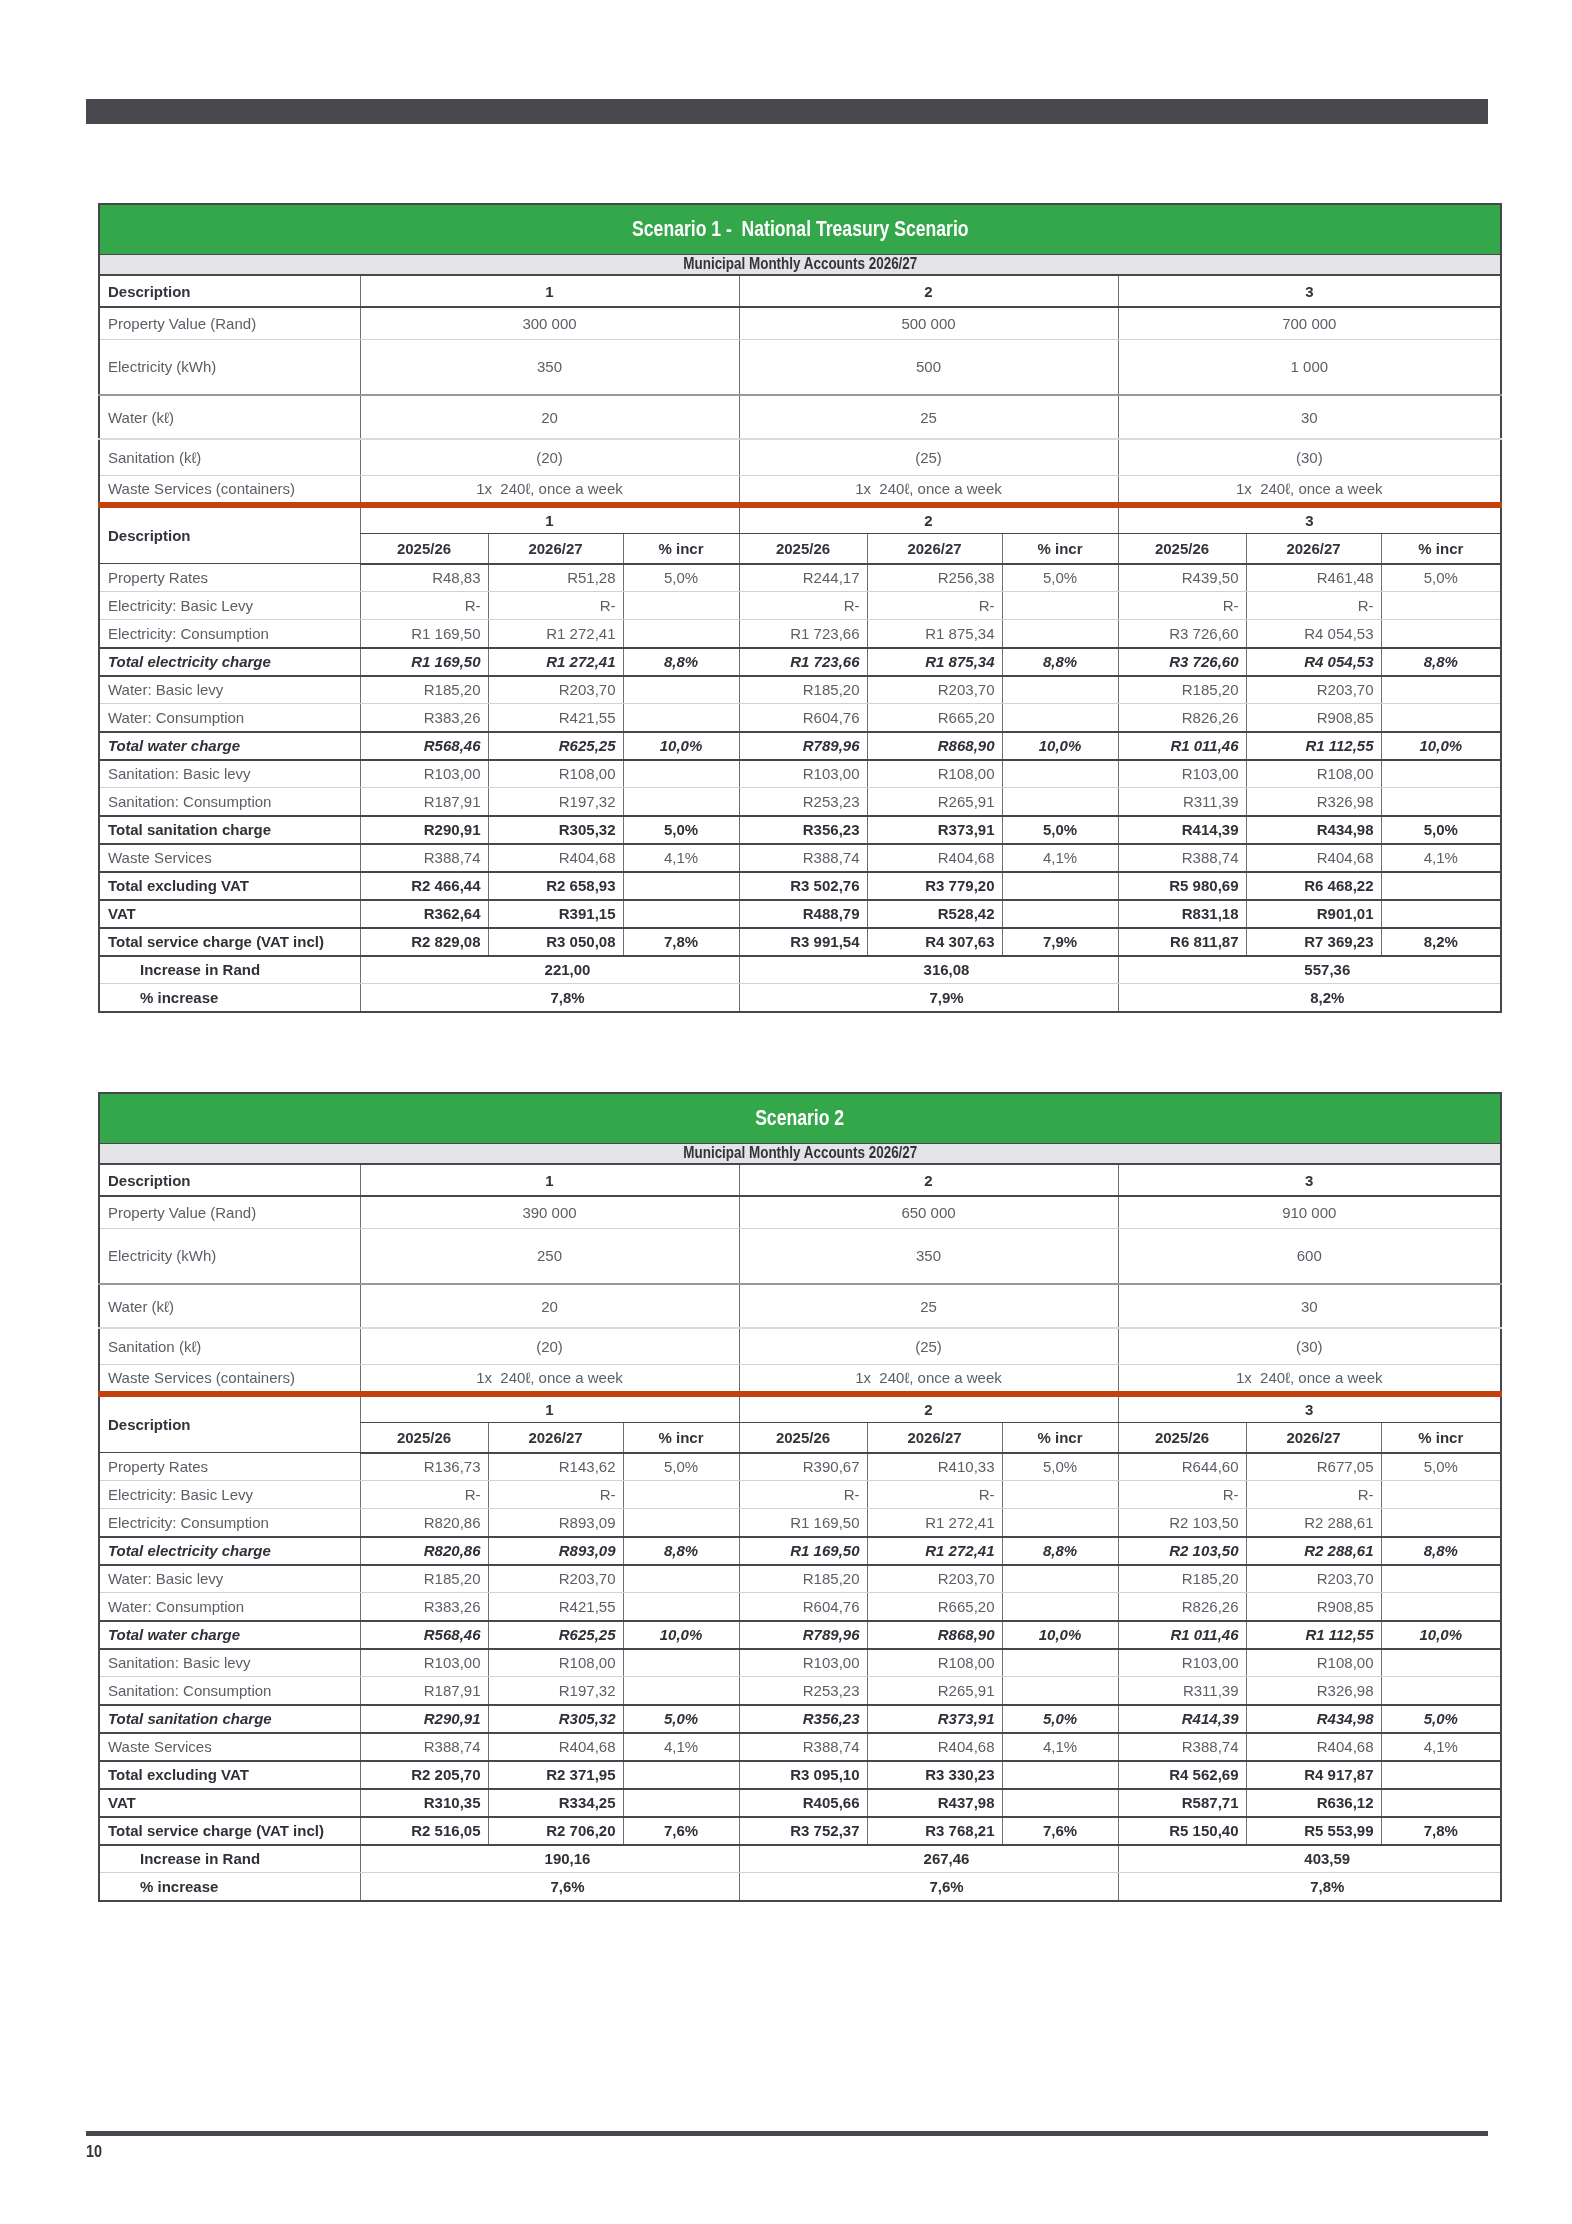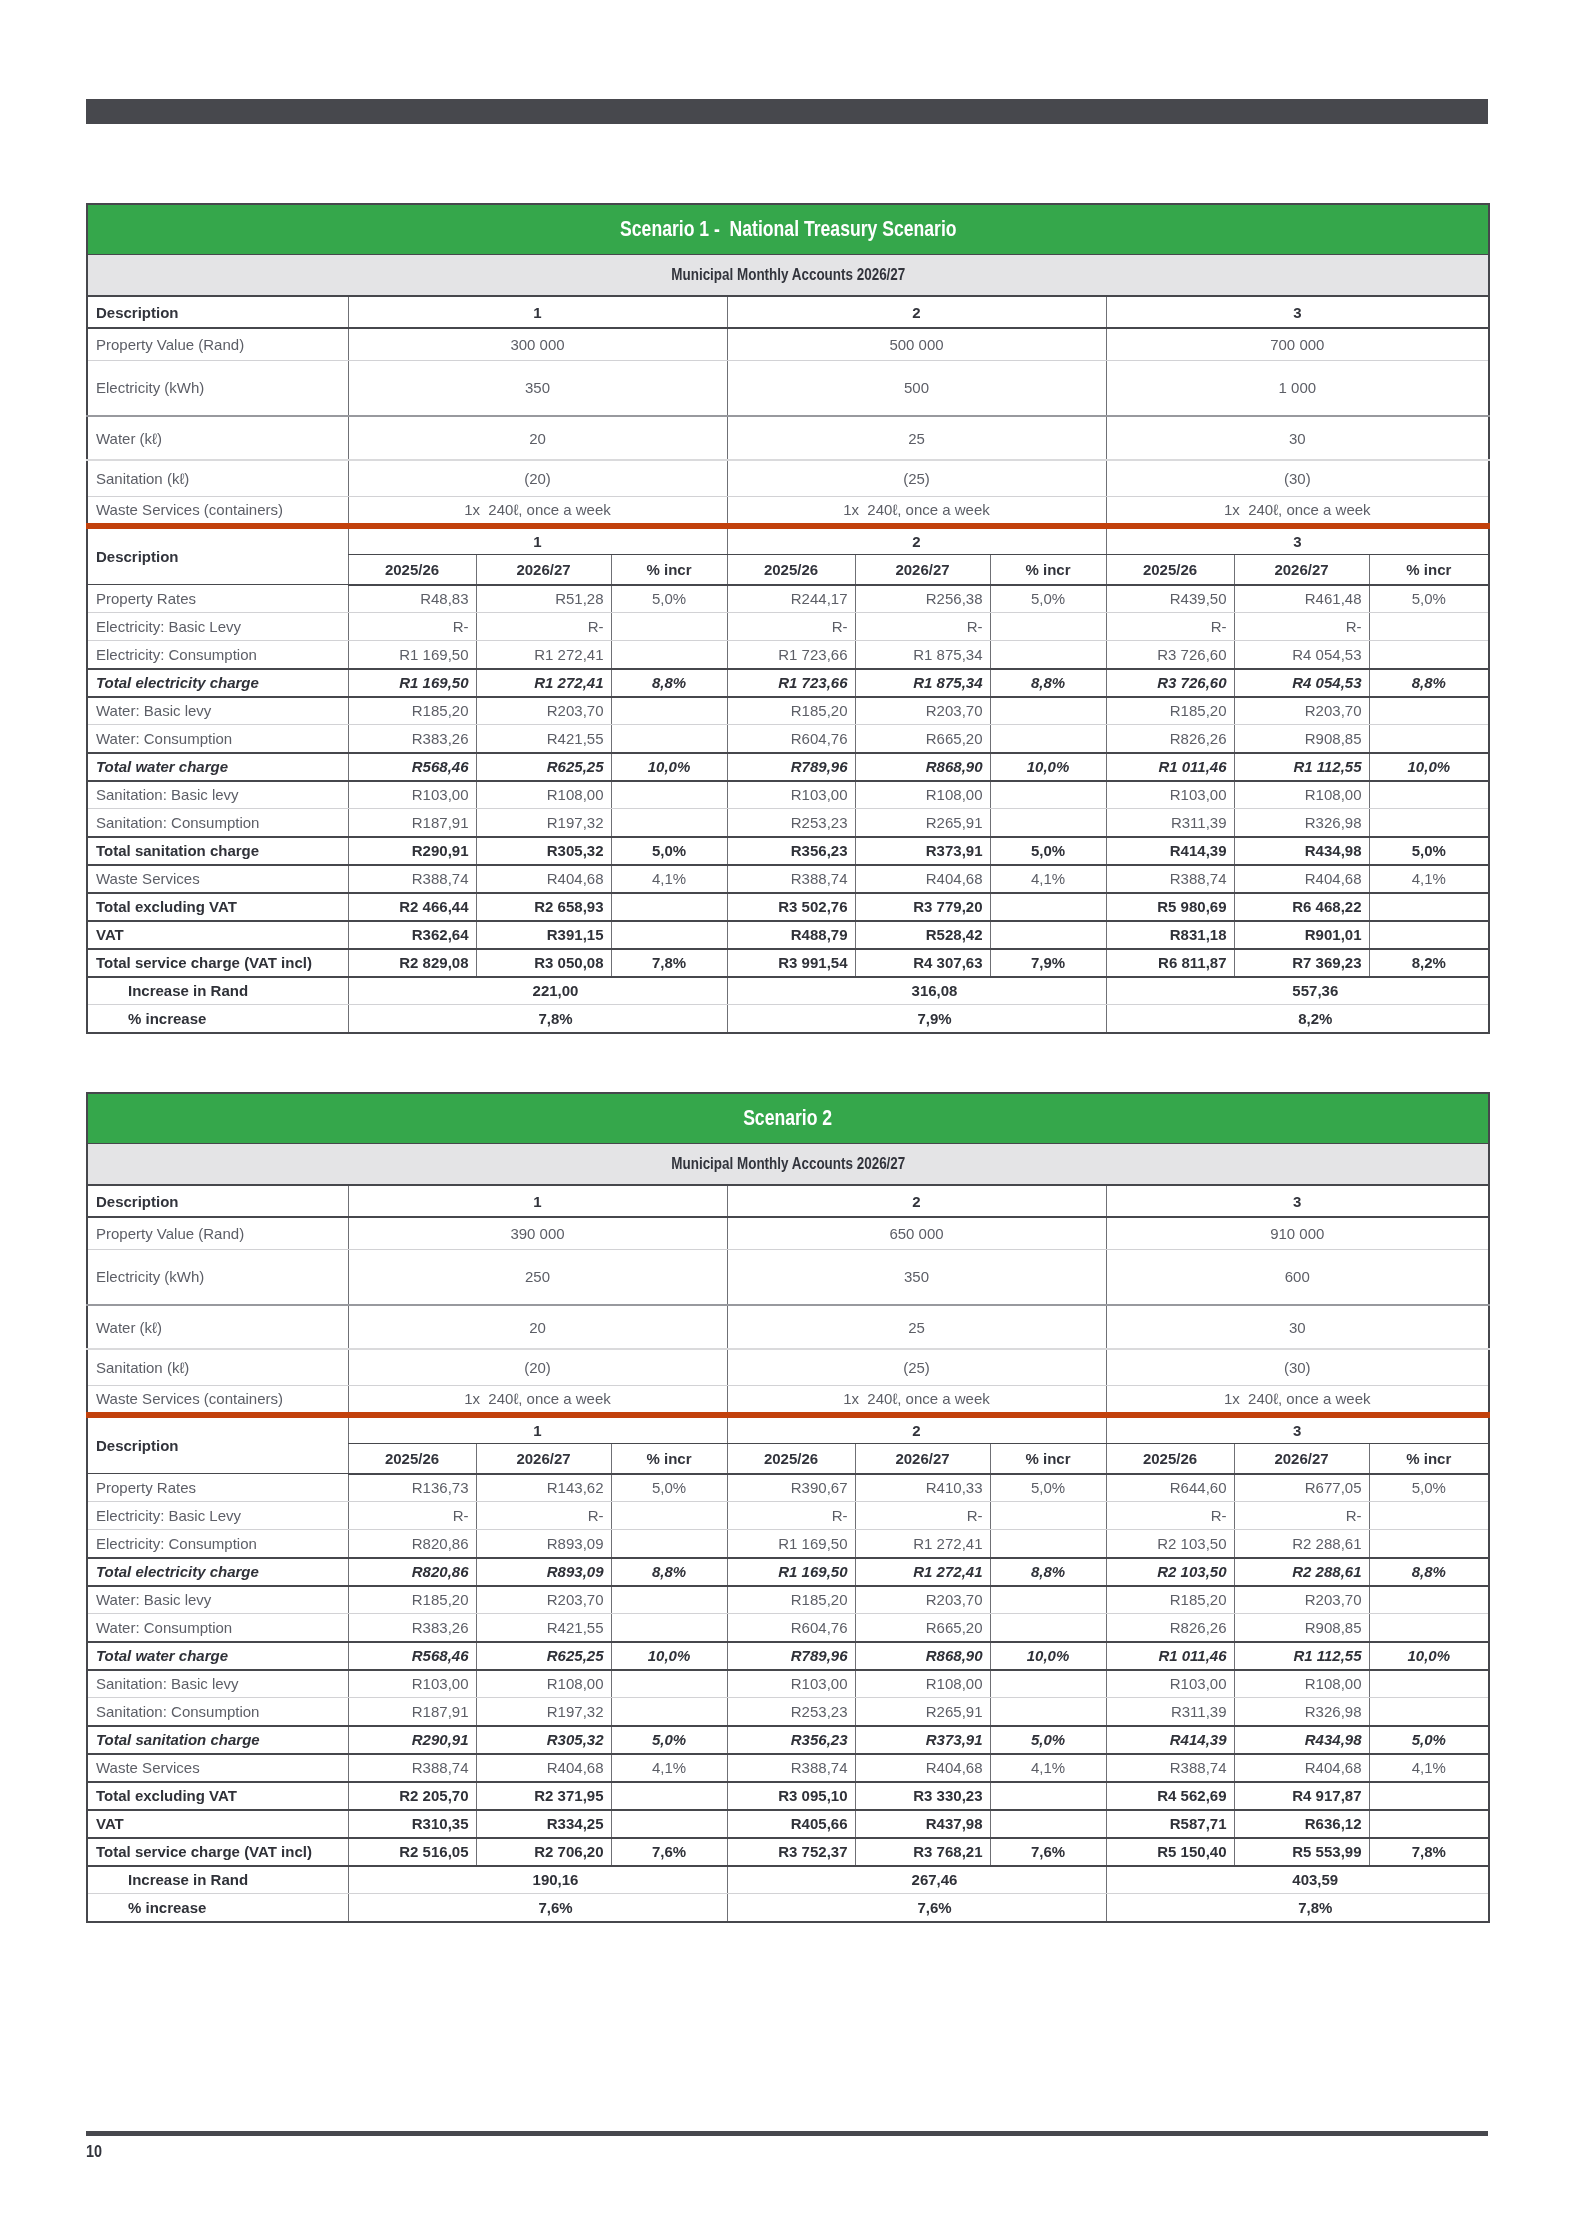--- a/index.html
+++ b/index.html
@@ -18,36 +18,36 @@
   }
   .doc-title span {
     display:inline-block; transform:scaleX(0.74); transform-origin:center;
     font-size:38px; font-weight:700; color:#343640; letter-spacing:0px;
     white-space:pre;
   }
   .condensed {
     display:inline-block; transform:scaleX(0.80); transform-origin:center;
     font-weight:700; white-space:pre;
   }
-  .scenario-wrap { position:absolute; left:86px; width:1402px; }
+  .scenario-wrap { position:absolute; left:98px; width:1402px; }
   #scenario-0 { top:203px; }
   #scenario-1 { top:1092px; }
   table.scen-table {
     width:1402px; border-collapse:collapse; table-layout:fixed;
     border:2px solid #46474C;
     font-family:"Liberation Sans", sans-serif;
   }
   td, th { vertical-align:middle; overflow:hidden; }
   td.green-bar {
     height:50px; background:#35A74B; text-align:center;
     border-bottom:1px solid #46474C;
   }
   td.green-bar .condensed { color:#ffffff; font-size:22px; }
   td.gray-bar {
-    height:42px; background:#E4E4E6; text-align:center;
+    height:21px; background:#E4E4E6; text-align:center;
     border-bottom:2px solid #46474C;
   }
   td.gray-bar .condensed { color:#32343C; font-size:16px; transform:scaleX(0.84); }
   .lab { text-align:left; padding:4px 8px;margin-top:12px; }
   .num { text-align:right; padding:4px 7px; }
   .pct { text-align:center; padding:4px 4px; }
   .ctr { text-align:center; padding:4px 4px; white-space:pre; }
   .bold { font-weight:700; color:#32343C; }
   tr.info-head td { height:32px; border-bottom:2px solid #46474C; font-size:15px; }
   tr.info-row td { font-size:15px; color:#5C5E66; border-bottom:1px solid #D2D2D5; }

